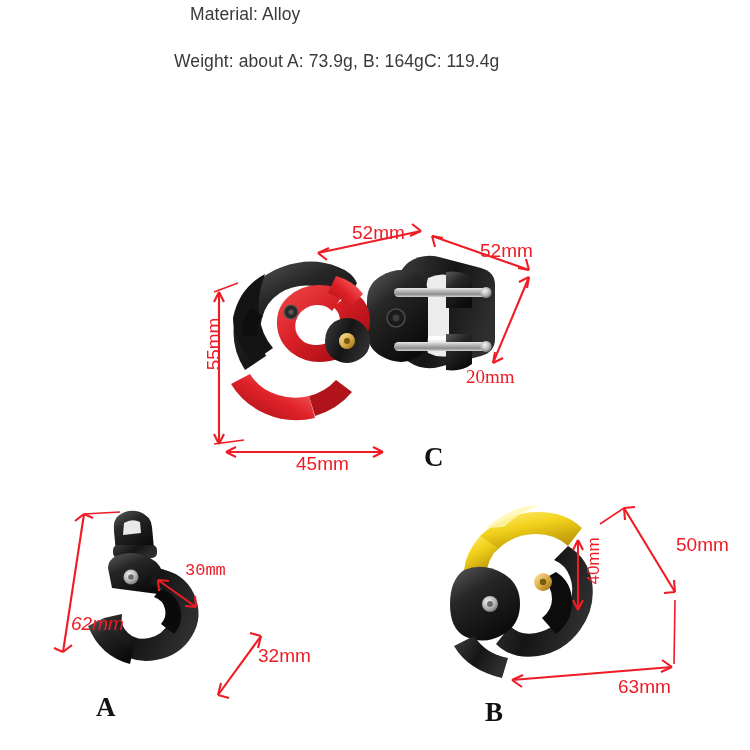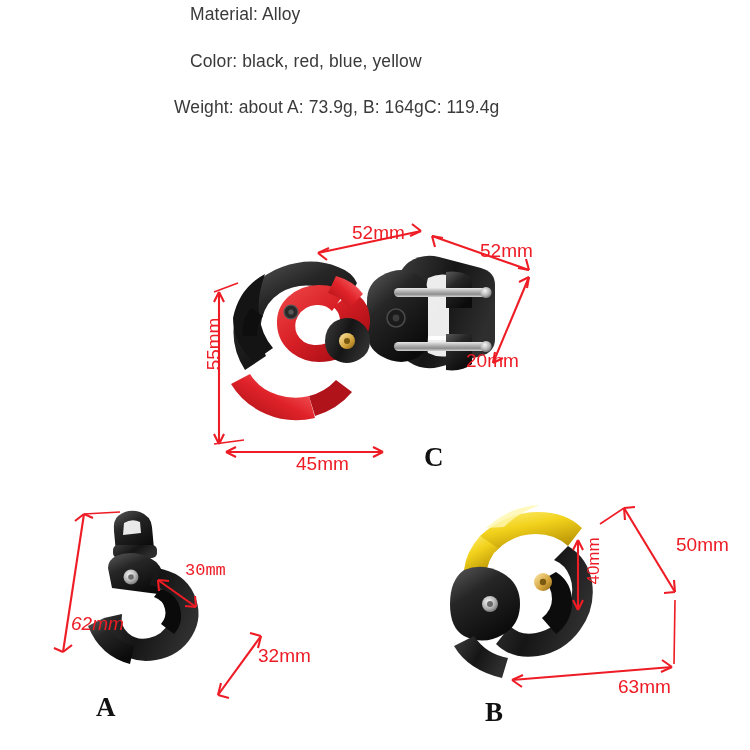--- a/index.html
+++ b/index.html
@@ -67,21 +67,20 @@
     pointer-events: none;
   }
 </style>
 </head>
 <body>
 
 <div id="stage">
 
   <div class="spec-list">
     <div class="spec-line">Material: Alloy</div>
-    <div class="spec-line">Color: black, red, blue, yellow</div>
     <div class="spec-line last">Weight: about A: 73.9g, B: 164gC: 119.4g</div>
   </div>
 
   <svg class="overlay" viewBox="0 0 750 750">
     <defs>
       <linearGradient id="gRed" x1="0" y1="0" x2="1" y2="1">
         <stop offset="0%" stop-color="#f04a4a"></stop>
         <stop offset="45%" stop-color="#d81f26"></stop>
         <stop offset="100%" stop-color="#96070d"></stop>
       </linearGradient>
@@ -260,21 +259,21 @@
         <path d="M672,667 l-11,5 M672,667 l-10,-7"></path>
         <path d="M675,600 L674,664" stroke-width="1.6"></path>
       </g>
     </g>
   </svg>
 
   <div class="dim" style="left:352px; top:222px;">52mm</div>
   <div class="dim" style="left:480px; top:240px;">52mm</div>
   <div class="dim" style="left:188px; top:334px; width:26px; text-align:center; line-height:1.05;"><span style="display: inline-block; transform: rotate(-90deg); transform-origin: center center; white-space: nowrap;">55mm</span></div>
   <div class="dim" style="left:296px; top:453px;">45mm</div>
-  <div class="dim" style="left:466px; top:350px;">20mm</div>
+  <div class="dim" style="left:466px; top:366px;font-family:Liberation Serif, serif;">20mm</div>
   <div class="letter" style="left:424px; top:442px;">C</div>
 
   <div class="dim" style="left:71px; top:613px;font-style:italic;">62mm</div>
   <div class="dim small" style="left:185px; top:561px;font-family:Liberation Mono, monospace;">30mm</div>
   <div class="dim" style="left:258px; top:645px;">32mm</div>
   <div class="letter" style="left:96px; top:692px;">A</div>
 
   <div class="dim" style="left:676px; top:534px;">50mm</div>
   <div class="dim small" style="left:570px; top:552px; width:20px; text-align:center; line-height:1.05;"><span style="display: inline-block; transform: rotate(-90deg); transform-origin: center center; white-space: nowrap;">40mm</span></div>
   <div class="dim" style="left:570px; top:676px;margin-left:48px;">63mm</div>

